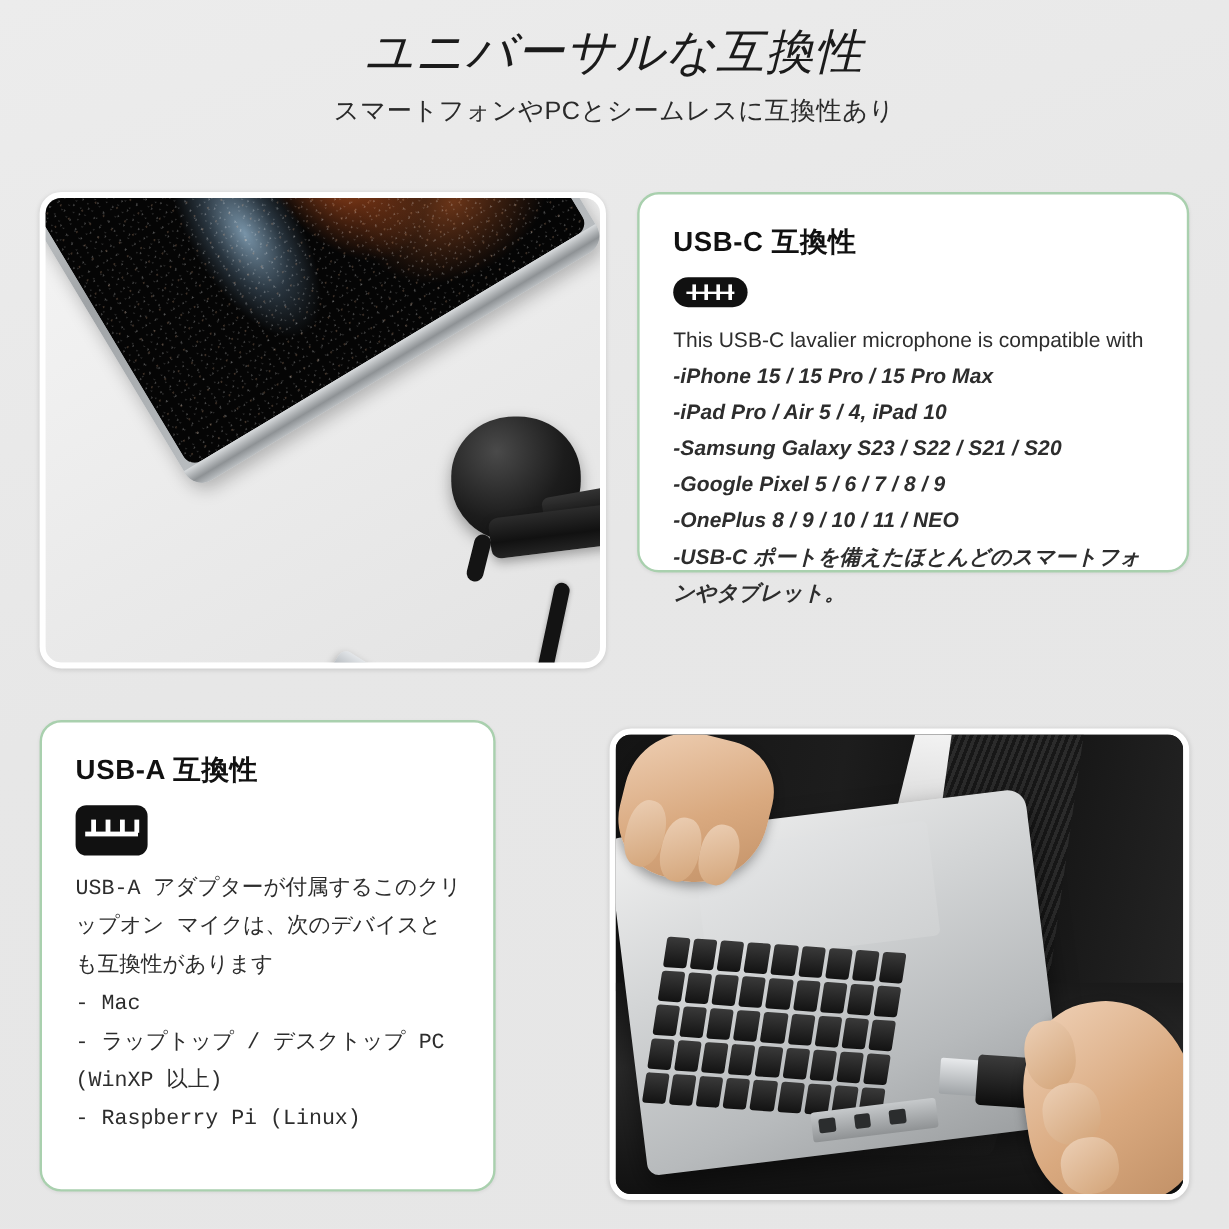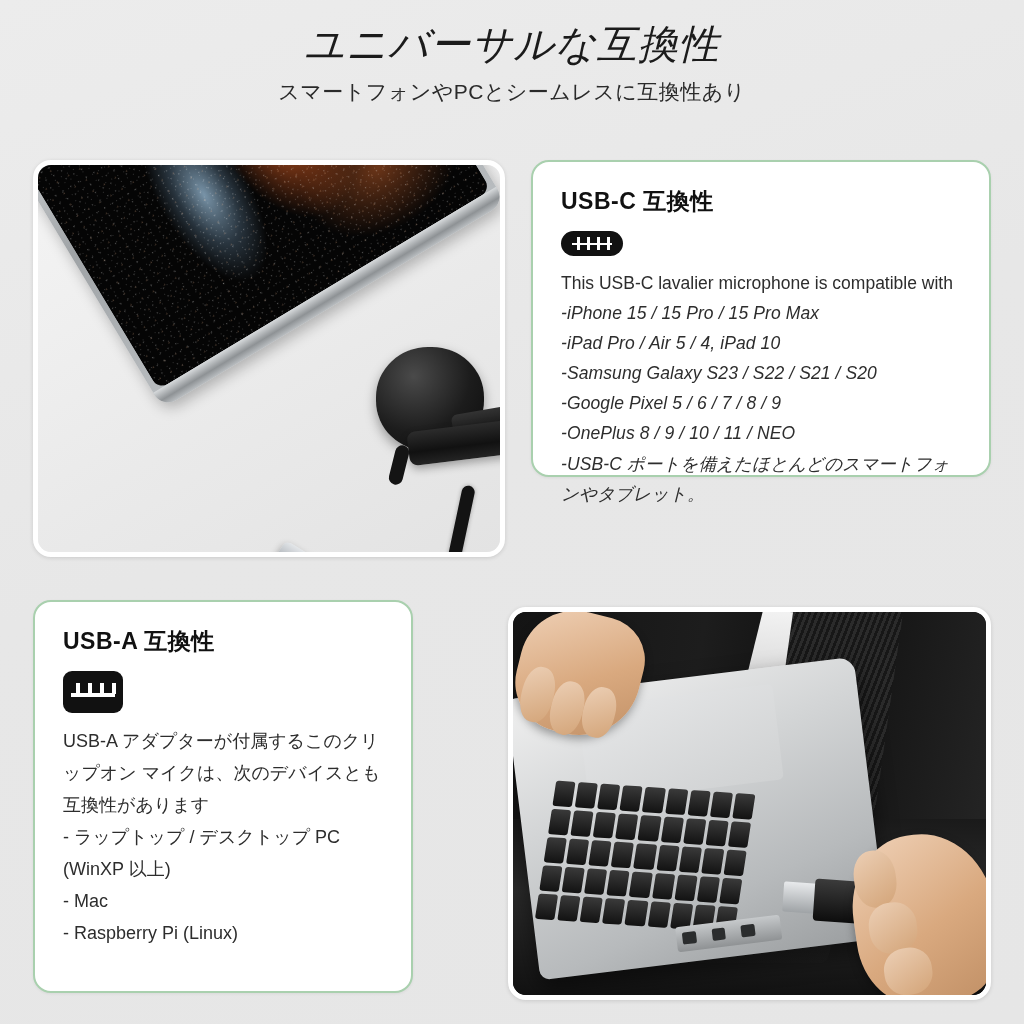--- a/index.html
+++ b/index.html
@@ -72,24 +72,24 @@
     color: #111;
     letter-spacing: 0.5px;
   }
   .panel-body {
     margin-top: 12px;
     font-size: 17.5px;
     line-height: 1.72;
     color: #2d2d2d;
   }
   .panel-body .lead { font-style: normal; font-weight: 400; }
-  .panel-body .dev  { font-style: italic; font-weight: normal; letter-spacing: 0.1px; }
+  .panel-body .dev  { font-style: italic; font-weight: bold; letter-spacing: 0.1px; }
 
   .usba-body { font-size: 18px; line-height: 1.78; color: #2d2d2d; }
-  .usba-body div { font-weight: 400; }
+  .usba-body div { font-weight: 400; font-family: Liberation Mono, monospace; }
 
   
   .icon-usbc {
     margin-top: 14px;
     width: 62px; height: 25px;
     background: #111;
     border-radius: 13px;
     position: relative;
   }
   .icon-usbc .bar {
@@ -388,22 +388,22 @@
       <div class="icon-usba">
         <span class="bar"></span>
         <span class="tick" style="left:13px"></span>
         <span class="tick" style="left:25px"></span>
         <span class="tick" style="left:37px"></span>
         <span class="tick" style="left:49px"></span>
       </div>
 
       <div class="panel-body usba-body">
         <div>USB-A アダプターが付属するこのクリップオン マイクは、次のデバイスとも互換性があります</div>
+        <div>- Mac</div>
         <div>- ラップトップ / デスクトップ PC (WinXP 以上)</div>
-        <div>- Mac</div>
         <div>- Raspberry Pi (Linux)</div>
       </div>
     </div>
   </div>
 
   <div class="card photo" id="card-laptop">
     <div class="laptop-scene">
       <div class="suit">
         <div class="shirt"></div>
         <div class="lapel"></div>

